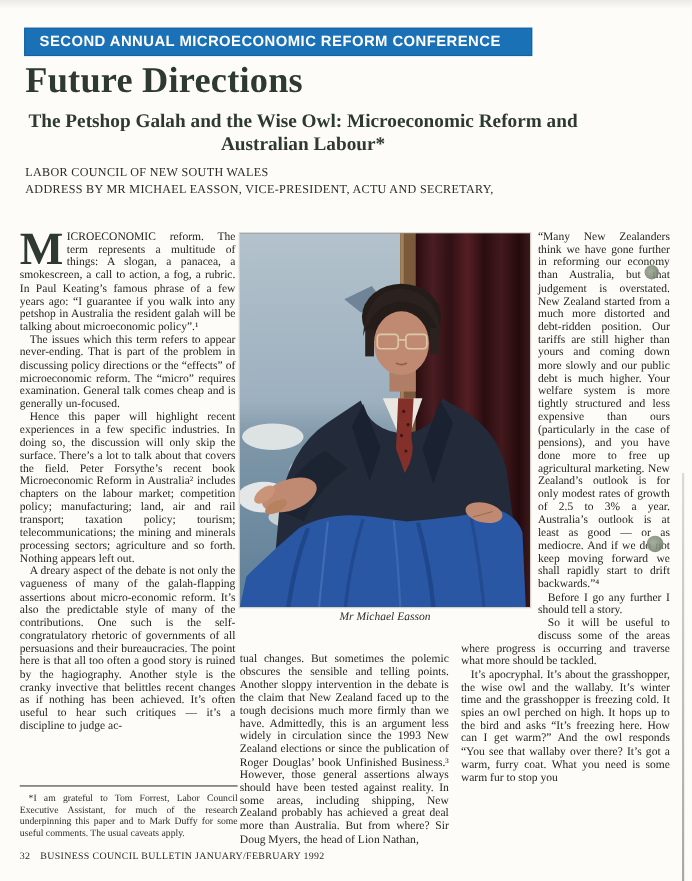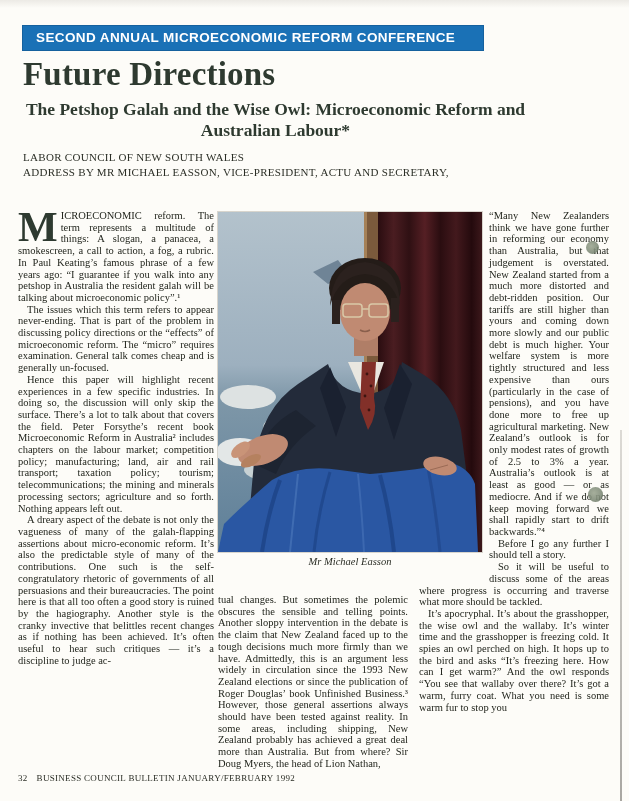--- a/index.html
+++ b/index.html
@@ -99,20 +99,24 @@
     <div>ADDRESS BY MR MICHAEL EASSON, VICE-PRESIDENT, ACTU AND SECRETARY,</div>
   </div>
 
   <div class="col col-left">
     <p class="first"><span class="dropcap">M</span><span>ICROECONOMIC reform. The term represents a multitude of things: A slogan, a panacea, a smokescreen, a call to action, a fog, a rubric. In Paul Keating’s famous phrase of a few years ago: “I guarantee if you walk into any petshop in Australia the resident galah will be talking about microeconomic policy”.¹</span></p>
     <p class="indent">The issues which this term refers to appear never-ending. That is part of the problem in discussing policy directions or the “effects” of microeconomic reform. The “micro” requires examination. General talk comes cheap and is generally un-focused.</p>
     <p class="indent"><span>Hence this paper will highlight recent experiences in a few specific industries. In doing so, the discussion will only skip the surface. There’s a lot to talk about that covers the field. Peter Forsythe’s recent book </span><span class="it">Microeconomic Reform in Australia²</span><span> includes chapters on the labour market; competition policy; manufacturing; land, air and rail transport; taxation policy; tourism; telecommunications; the mining and minerals processing sectors; agriculture and so forth. Nothing appears left out.</span></p>
     <p class="indent">A dreary aspect of the debate is not only the vagueness of many of the galah-flapping assertions about micro-economic reform. It’s also the predictable style of many of the contributions. One such is the self-congratulatory rhetoric of governments of all persuasions and their bureaucracies. The point here is that all too often a good story is ruined by the hagiography. Another style is the cranky invective that belittles recent changes as if nothing has been achieved. It’s often useful to hear such critiques — it’s a discipline to judge ac-</p>
   </div>
 
+  <div class="footnote-block">
+    <div class="fn-rule"></div>
+    <p class="fn-text">*I am grateful to Tom Forrest, Labor Council Executive Assistant, for much of the research underpinning this paper and to Mark Duffy for some useful comments. The usual caveats apply.</p>
+  </div>
 
   <figure class="photo">
     <svg viewBox="0 0 264 340">
       <defs>
         <linearGradient id="sky" x1="0" y1="0" x2="0" y2="1">
           <stop offset="0" stop-color="#b3c2cc"></stop>
           <stop offset="0.45" stop-color="#9db0bf"></stop>
           <stop offset="0.55" stop-color="#7e97a8"></stop>
           <stop offset="1" stop-color="#5e7f98"></stop>
         </linearGradient>

